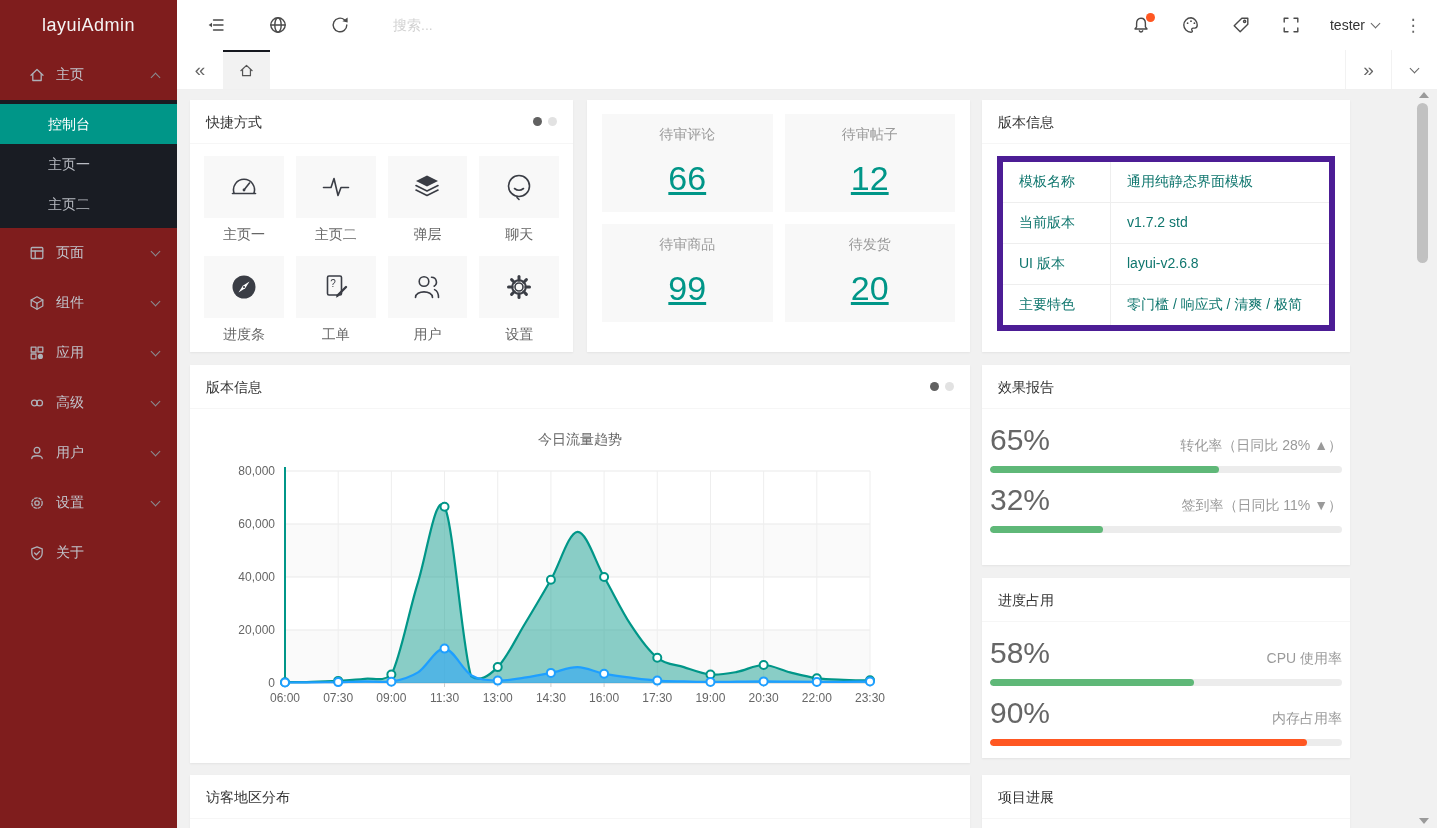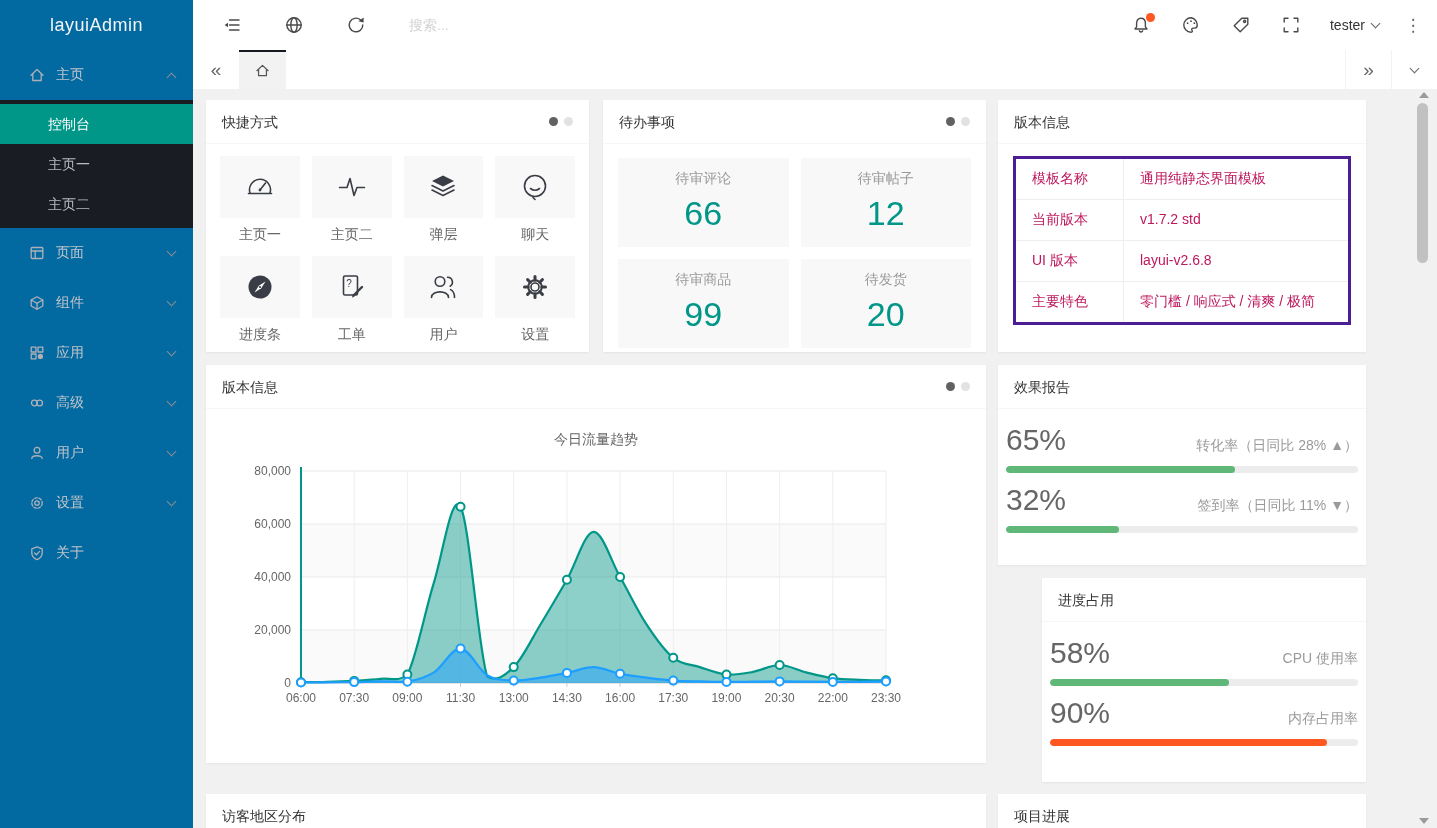--- a/index.html
+++ b/index.html
@@ -1,20 +1,20 @@
 <!DOCTYPE html>
 <html><head>
 <meta charset="utf-8">
 <style>
   * { margin:0; padding:0; box-sizing:border-box; }
   html,body { width:1437px; height:828px; overflow:hidden; font-family:"Liberation Sans","DejaVu Sans",sans-serif; background:#f1f1f1; }
   .app { position:relative; width:1437px; height:828px; display:flex; }
 
   
-  .sidebar { width:193px; height:828px; background:#0369a1; flex:none; }
+  .sidebar { width:177px; height:828px; background:#7f1d1d; flex:none; }
   .logo { height:50px; line-height:50px; text-align:center; color:#f5f5f5; font-size:18px; letter-spacing:.5px; }
   .nav-item { height:50px; display:flex; align-items:center; padding:0 18px 0 29px; color:#c2c5cc; font-size:14px; cursor:pointer; }
   .nav-item .nv-ic { width:16px; height:16px; margin-right:11px; color:#aeb1b8; flex:none; }
   .nav-item .nv-label { flex:1; }
   .chev { width:7px; height:7px; border-right:1.5px solid #8a8d93; border-bottom:1.5px solid #8a8d93; transform:rotate(45deg); margin-top:-3px; }
   .chev.up { transform:rotate(-135deg); margin-top:4px; }
   .submenu { background:#191c23; padding:4px 0; }
   .sub-item { height:40px; line-height:40px; padding-left:48px; color:#b9bcc3; font-size:14px; cursor:pointer; }
   .sub-item.active { background:#009688; color:#fff; }
 
@@ -59,36 +59,36 @@
   .sc-grid { display:grid; grid-template-columns:repeat(4,1fr); gap:12px 12px; padding:12px 14px; }
   .sc-item { text-align:center; cursor:pointer; }
   .sc-iconbox { background:#f8f8f8; height:62px; display:flex; align-items:center; justify-content:center; color:#3a3d45; }
   .sc-iconbox svg { width:30px; height:30px; }
   .sc-label { font-size:14px; color:#666; margin-top:8px; }
 
   .card-todo { width:383px; height:252px; margin-right:12px; }
   .todo-grid { display:grid; grid-template-columns:1fr 1fr; gap:12px; padding:14px 15px; }
   .todo-card { background:#f8f8f8; padding:12px 16px 14px;text-align:center; }
   .todo-label { font-size:14px; color:#9a9a9a; }
-  .todo-num { font-size:34px; color:#009688; margin-top:6px; }
+  .todo-num { font-size:34px; color:#009688; margin-top:15px;text-decoration:underline; }
 
   .card-version { width:368px; height:252px; }
-  .vtable { margin:12px 15px; border:3px solid #4c1d95; font-size:14px; color:#be185d; }
+  .vtable { margin:12px 15px; border:6px solid #4c1d95; font-size:14px; color:#0f766e; }
   .vrow { display:flex; border-bottom:1px solid #eee; }
   .vrow:last-child { border-bottom:none; }
   .vcell-k { width:108px; padding:11px 0 11px 16px; border-right:1px solid #eee; flex:none; }
   .vcell-v { flex:1; padding:11px 0 11px 16px; }
 
   
   .row2 { margin-top:13px; }
   .card-overview { width:780px; height:398px; margin-right:12px; }
   .chart-title { text-align:center; font-size:14px; color:#666; margin-top:22px; }
   .card-rightcol { width:368px; display:flex; flex-direction:column; }
   .card-report { height:200px; margin-bottom:13px; }
-  .card-usage { height:204px;margin-left:44px; }
+  .card-usage { height:180px; }
   .stat-body { padding:4px 8px 0; }
   .stat-row { margin-top:10px; }
   .stat-top { display:flex; align-items:baseline; }
   .stat-big { font-size:30px; color:#666; flex:1; }
   .stat-lbl { font-size:14px; color:#9a9a9a; }
   .bar { height:7px; background:#ececec; border-radius:4px; margin-top:9px; overflow:hidden; }
   .bar i { display:block; height:100%; border-radius:4px; width:0; }
 
   
   .row3 { margin-top:12px; }
@@ -375,27 +375,20 @@
                     <line x1="19.81" y1="19.81" x2="22.42" y2="22.42" stroke-width="3"></line>
                     <line x1="10.19" y1="19.81" x2="7.58" y2="22.42" stroke-width="3"></line>
                   </svg>
                 </div>
               <div class="sc-label">设置</div>
             </div>
           </div>
         </div>
 
         <div class="card card-todo">
-          <div class="card-header">
-            <span class="card-title">待办事项</span>
-            <span class="dots">
-                <span class="dot on"></span>
-                <span class="dot off"></span>
-              </span>
-          </div>
           <div class="todo-grid">
             <div class="todo-card">
               <div class="todo-label">待审评论</div>
               <div class="todo-num">66</div>
             </div>
             <div class="todo-card">
               <div class="todo-label">待审帖子</div>
               <div class="todo-num">12</div>
             </div>
             <div class="todo-card">

